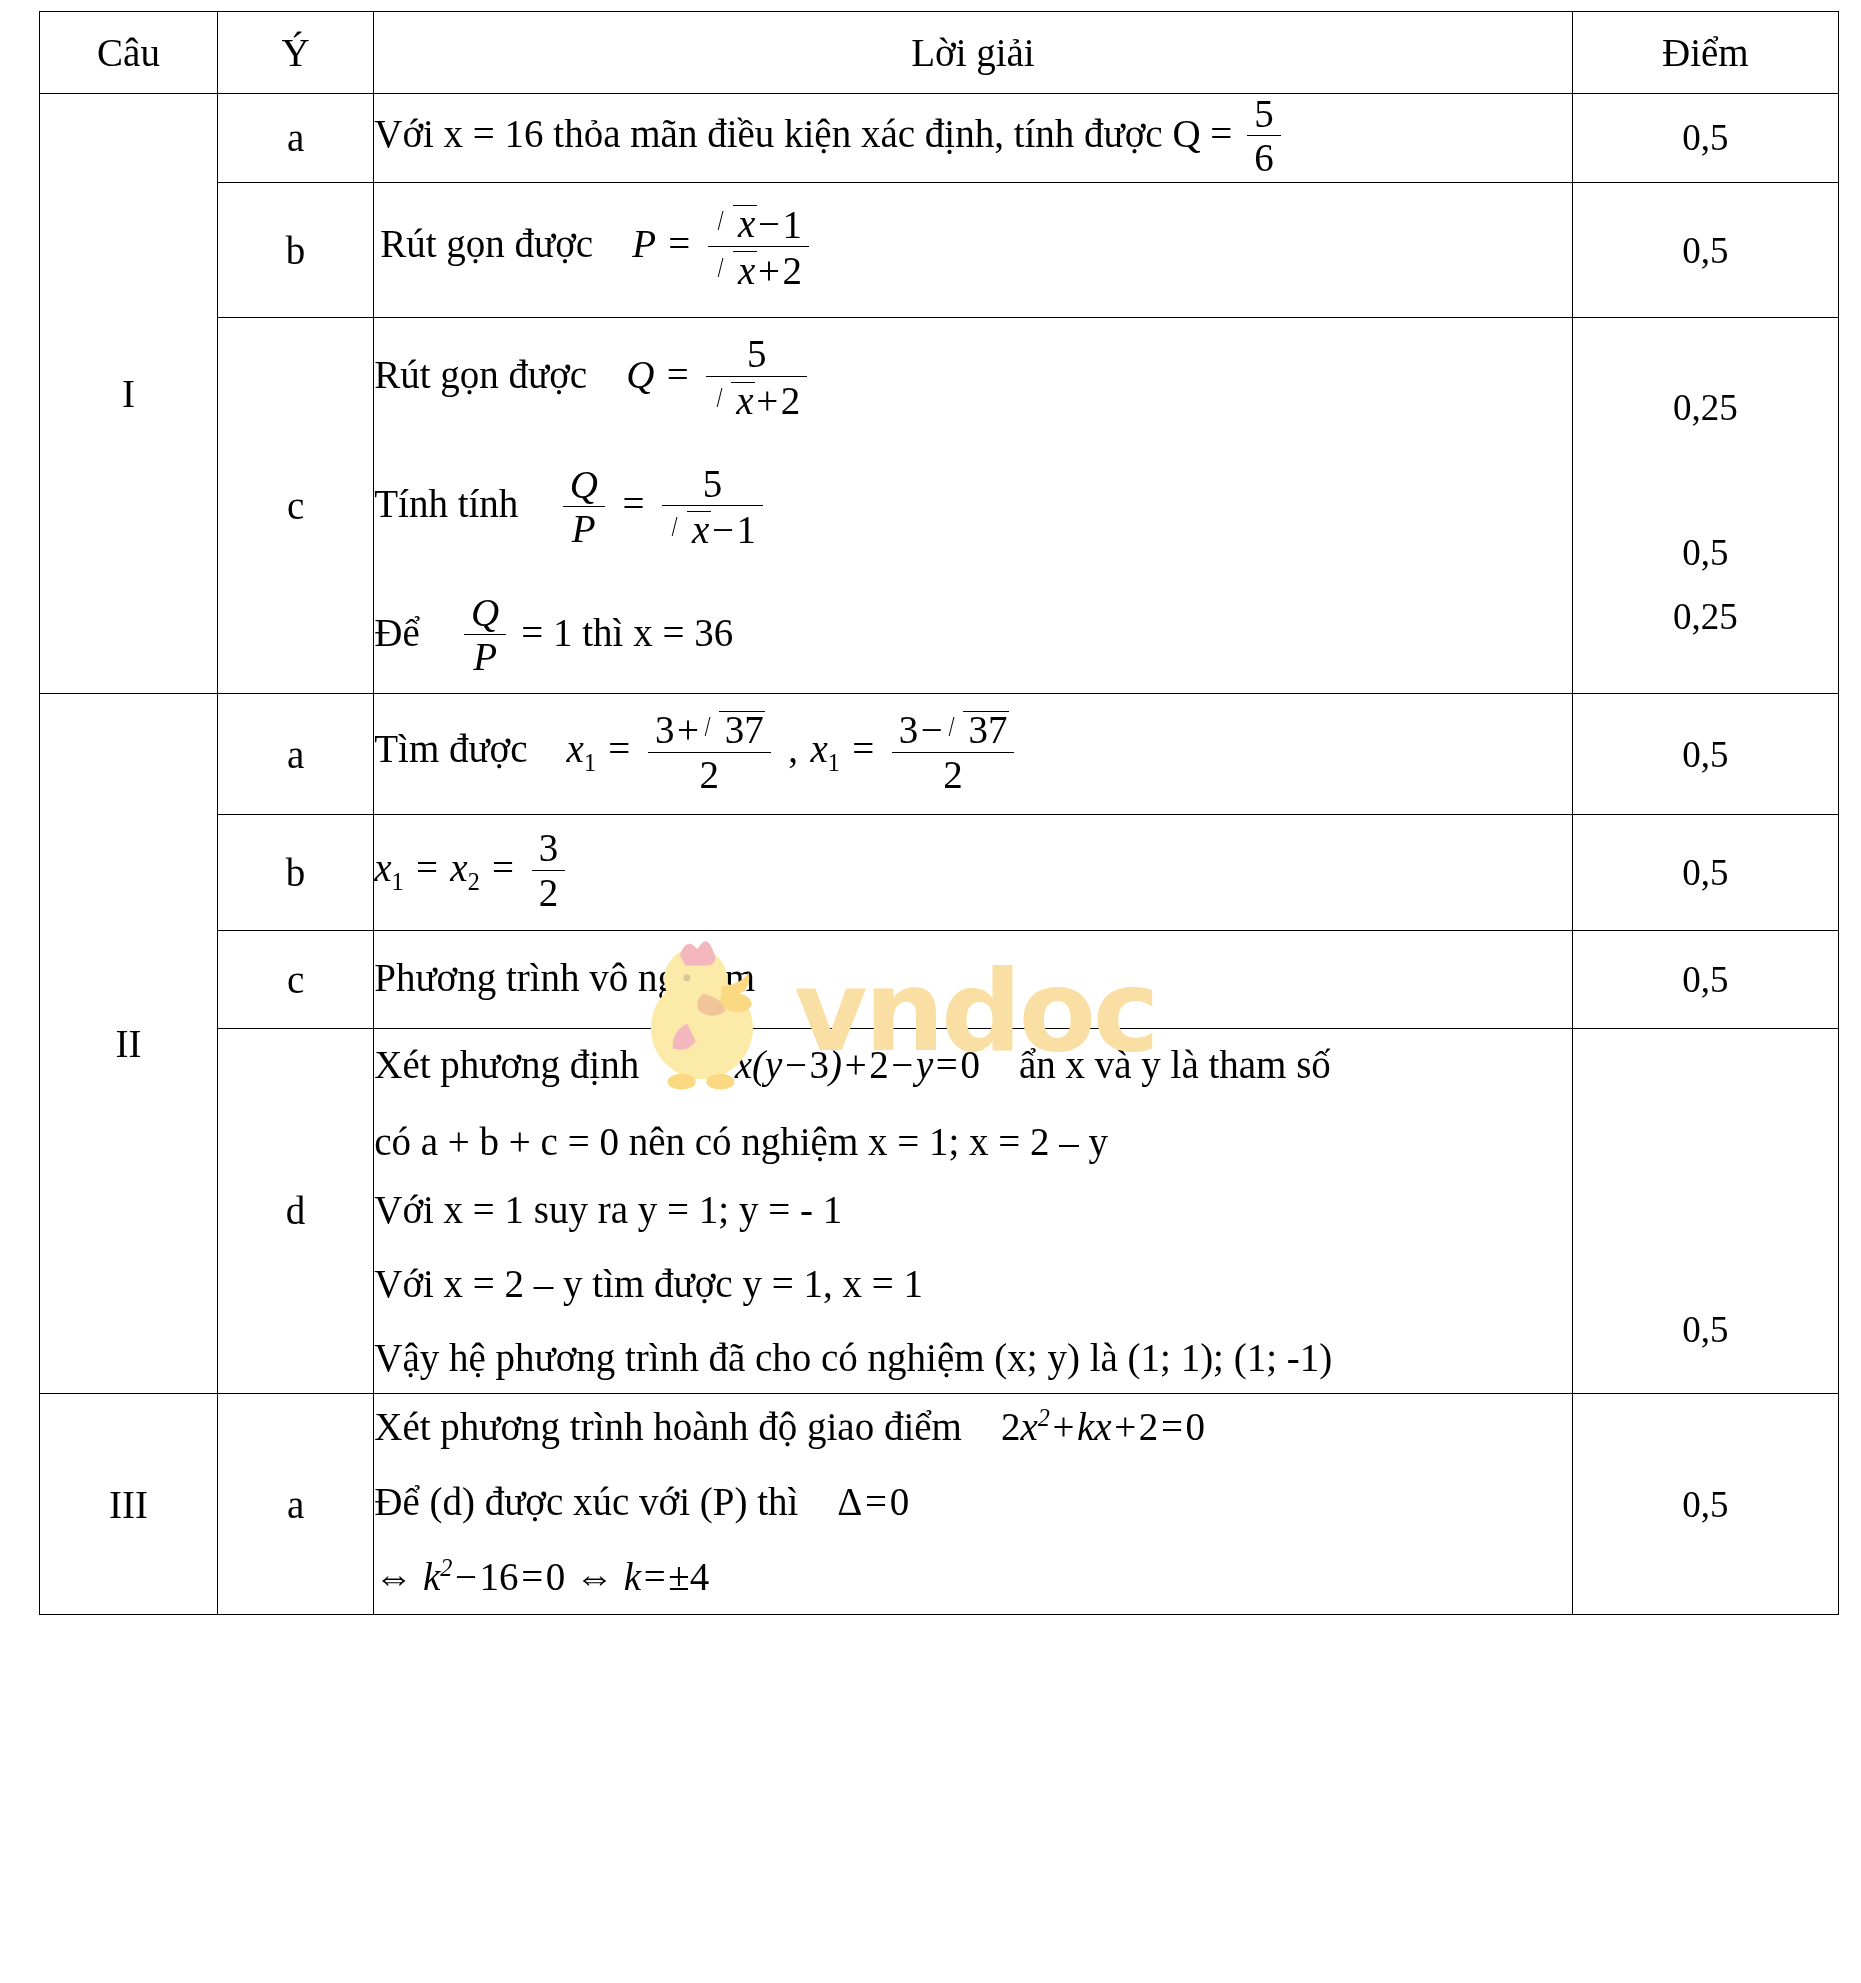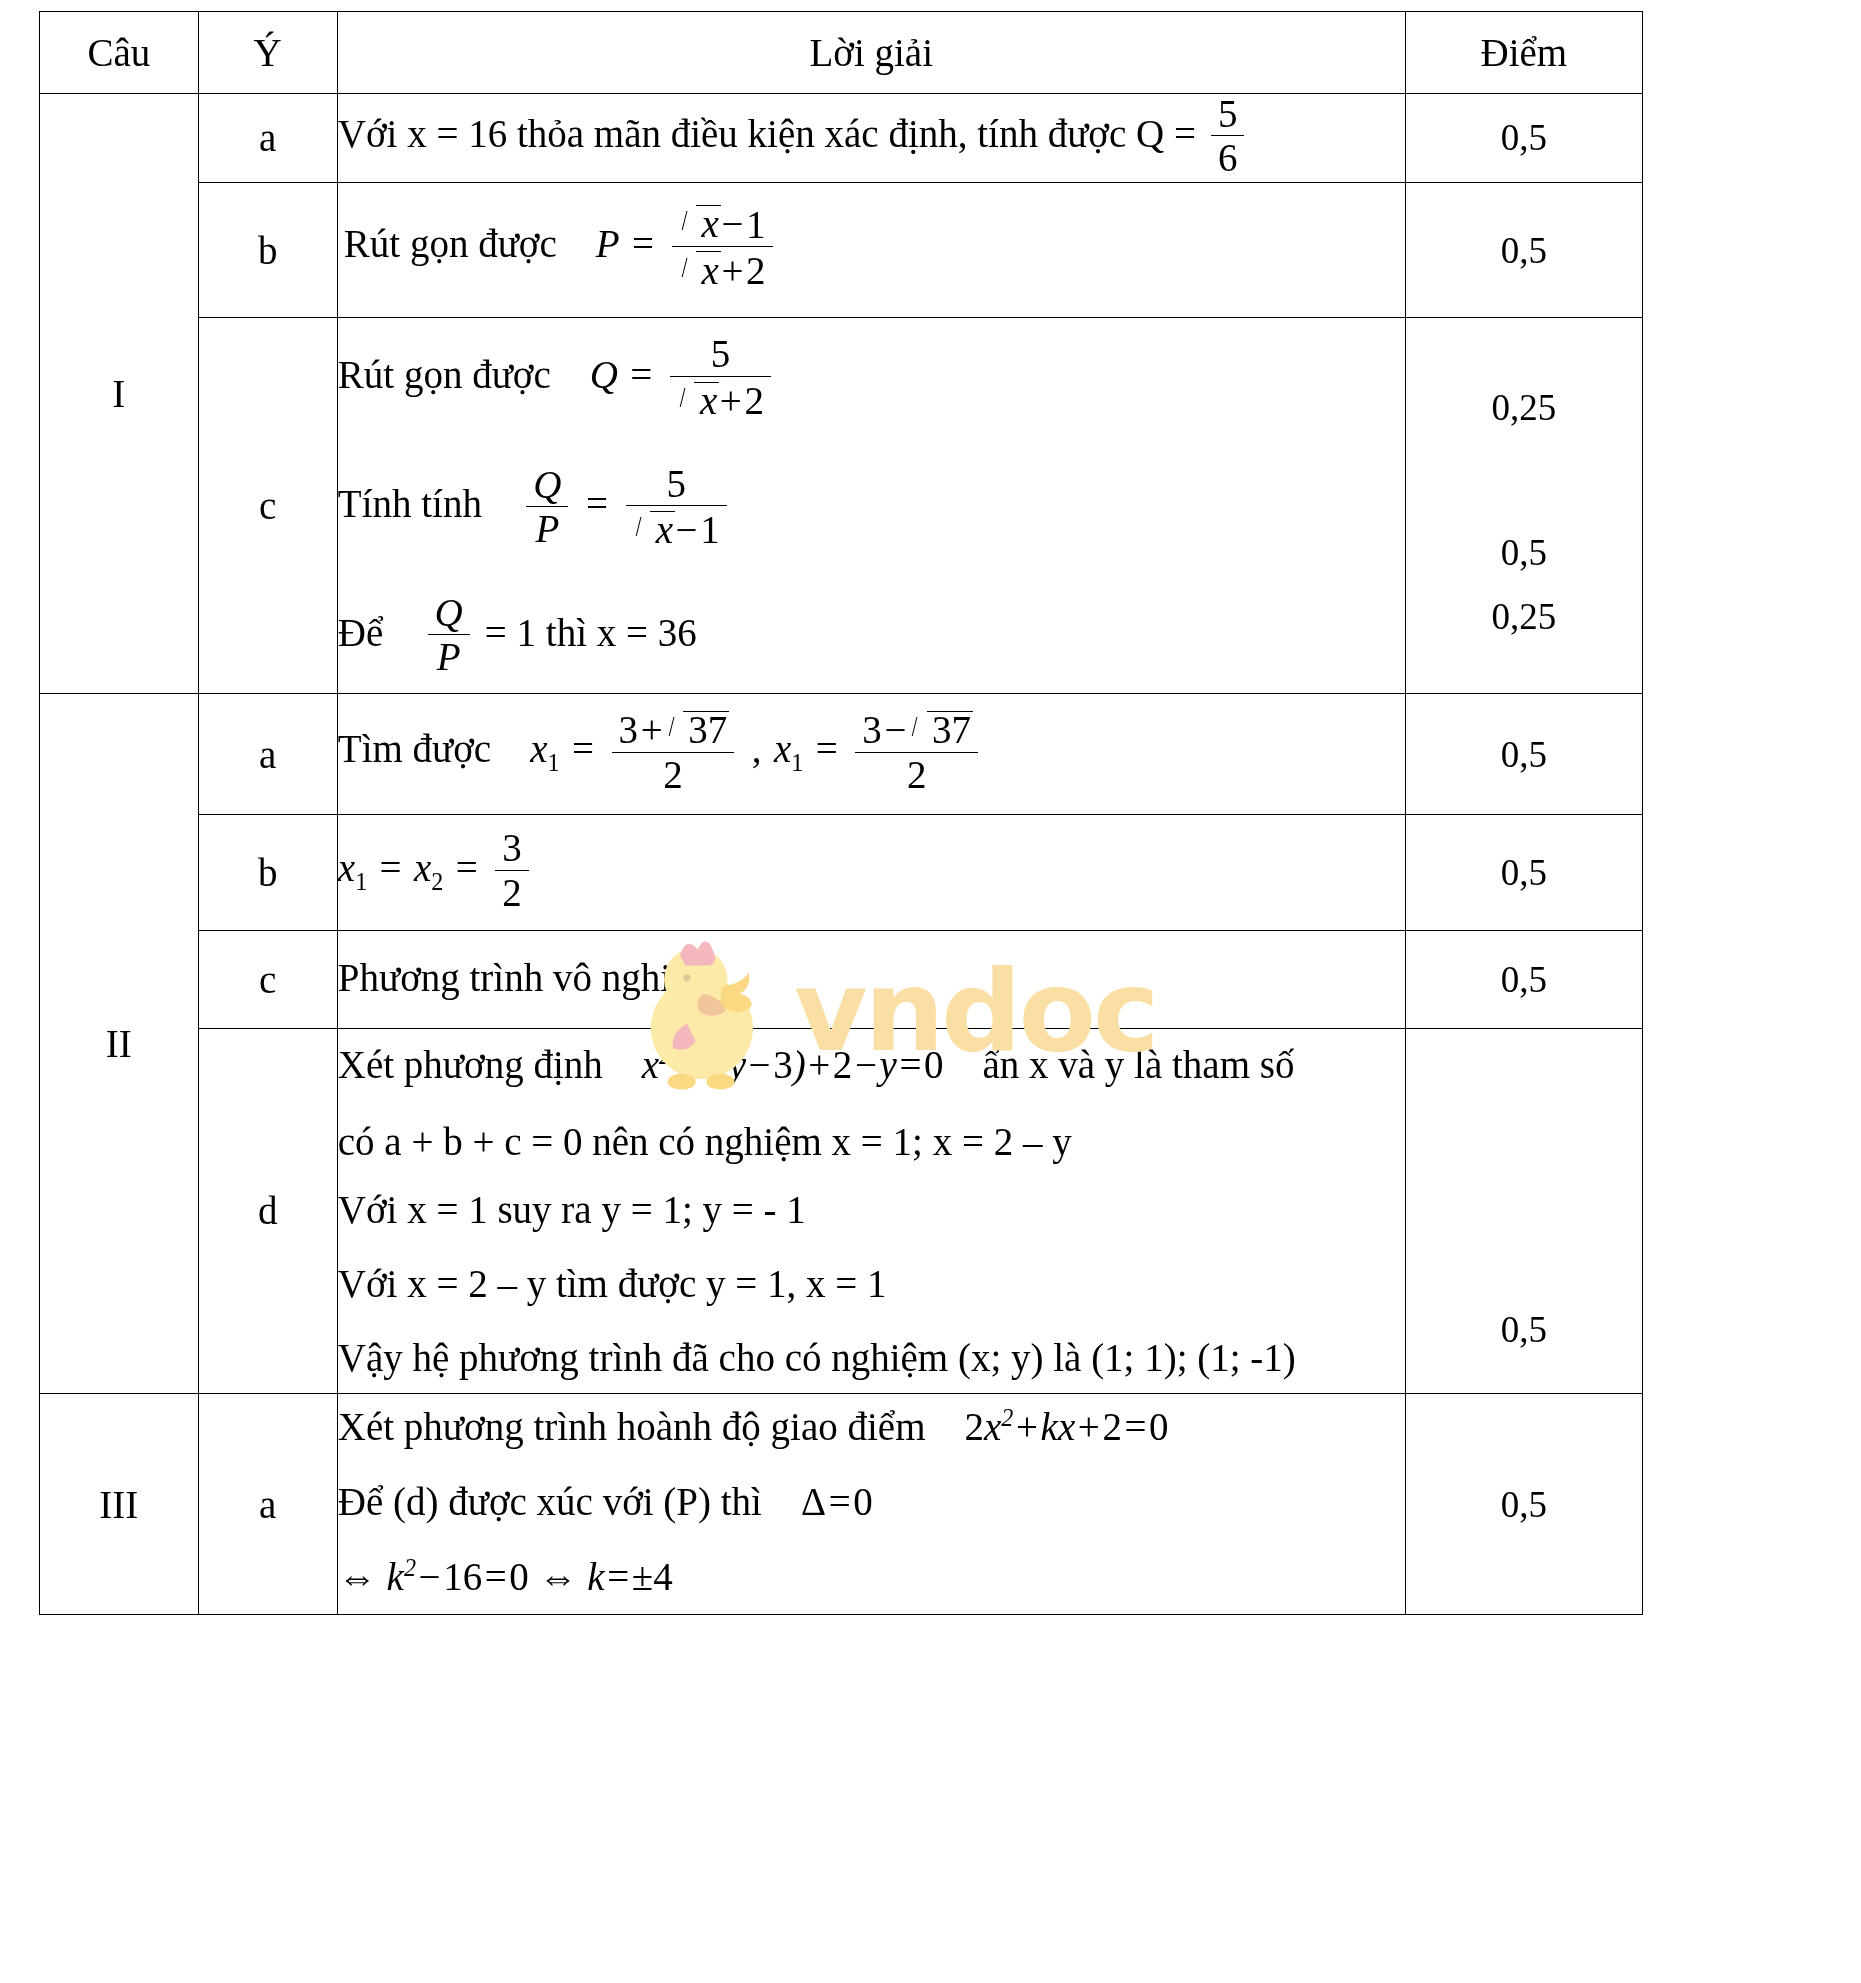--- a/index.html
+++ b/index.html
@@ -34,21 +34,21 @@
     font-size: 113px;
     font-weight: bold;
     letter-spacing: -3.5px;
     color: #fadfa4;
   }
   #watermark .wm-chick { position: absolute; left: 0px; top: 0px; }
 
   
   table.sheet {
     border-collapse: collapse;
-    width: 1604px;
+    width: 1800px;
     margin: 10.6px 0 0 39px;
     position: relative;
     z-index: 1;
     table-layout: fixed;
   }
   table.sheet td {
     border: 1.8px solid #000000;
     vertical-align: middle;
     padding: 0;
     background: transparent;

